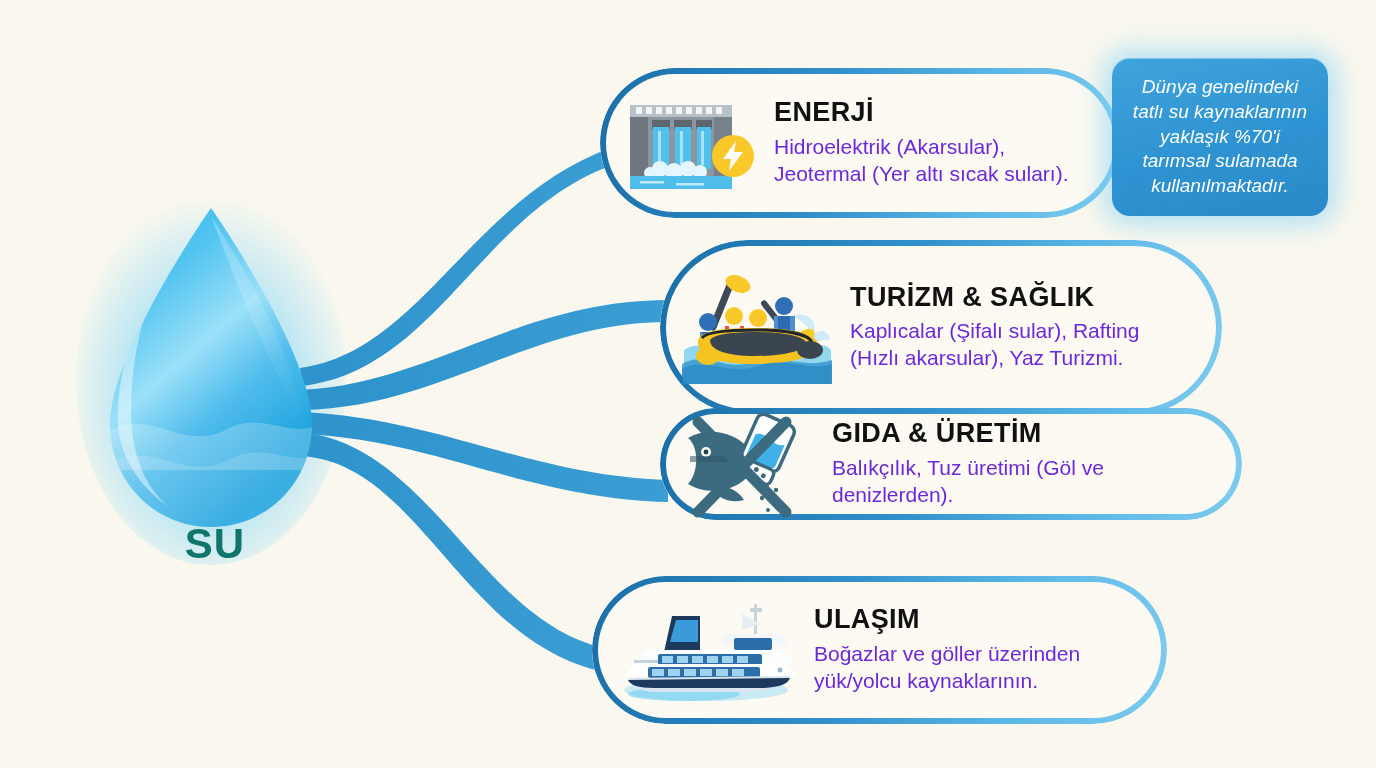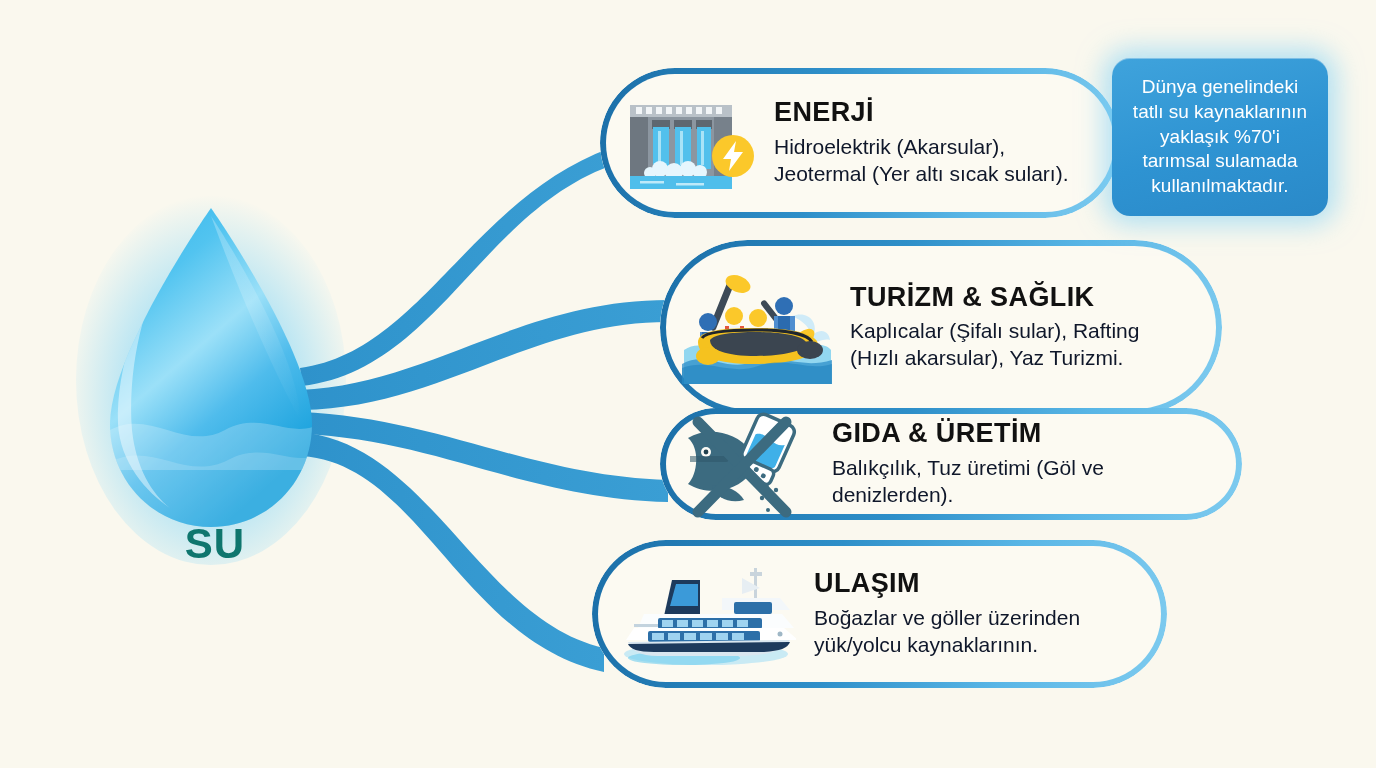--- a/index.html
+++ b/index.html
@@ -39,37 +39,37 @@
     pointer-events:none;
   }
   .card-inner{position:relative;z-index:2;display:flex;align-items:center;width:100%;height:100%;}
   .card-icon{flex:0 0 auto;display:flex;align-items:center;justify-content:center;}
   .card-text{margin-left:18px;}
   .card-title{
     font-size:27px;font-weight:bold;color:#111;letter-spacing:.4px;
     line-height:1.05;margin-bottom:7px;
   }
   .card-desc{
-    font-size:21px;color:#0f172a;line-height:1.28;white-space:pre-line;
+    font-size:21px;color:#6d28d9;line-height:1.28;white-space:pre-line;
   }
 
   #card-energy{left:600px;top:68px;width:520px;height:150px;}
   #card-tourism{left:660px;top:240px;width:562px;height:175px;}
   #card-food{left:660px;top:408px;width:582px;height:112px;}
-  #card-transport{left:592px;top:540px;width:575px;height:148px;}
+  #card-transport{left:592px;top:576px;width:575px;height:148px;}
 
   
   #callout{
     position:absolute;left:1112px;top:58px;width:216px;height:158px;
     z-index:5;border-radius:18px;
     background:linear-gradient(165deg,#3FA3DC 0%,#2E93D2 55%,#2A89C8 100%);
     box-shadow:0 0 26px 9px rgba(120,205,245,.55),
                inset 0 1px 0 rgba(255,255,255,.35);
     display:flex;align-items:center;justify-content:center;
-    padding:10px 12px;box-sizing:border-box;
+    padding:10px 12px;box-sizing:border-box;font-style:italic;
   }
   #callout .ctext{
     color:#fff;font-size:19px;line-height:1.3;text-align:center;
     white-space:pre-line;
   }
 </style>
 </head>
 <body>
 
 <div id="stage">

